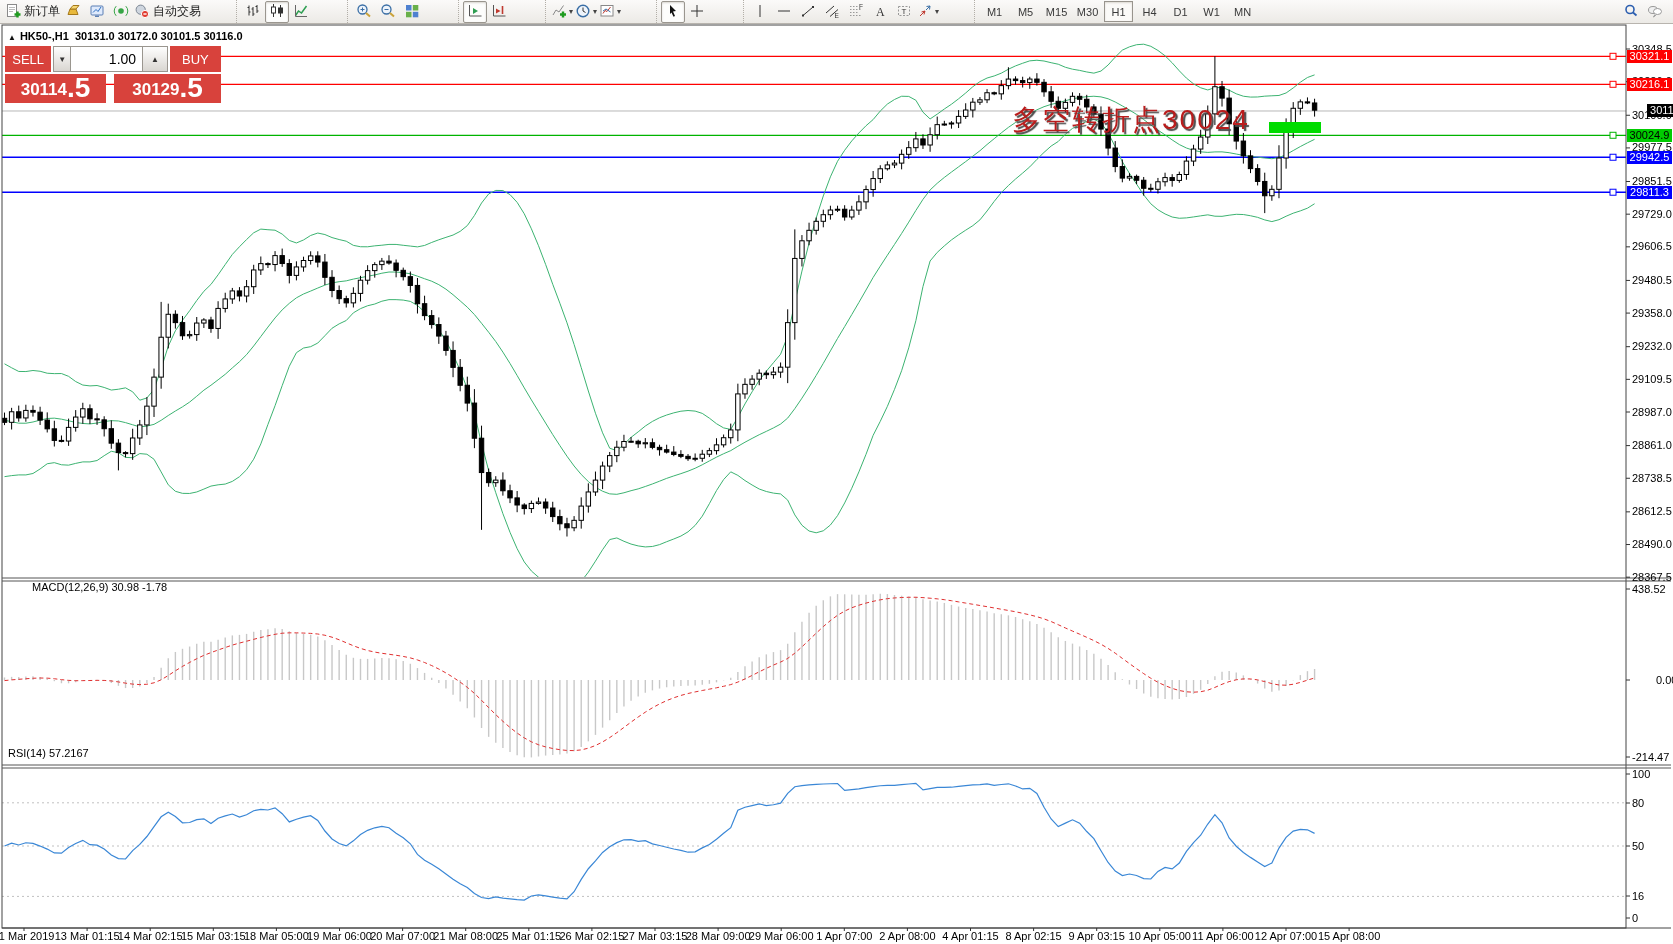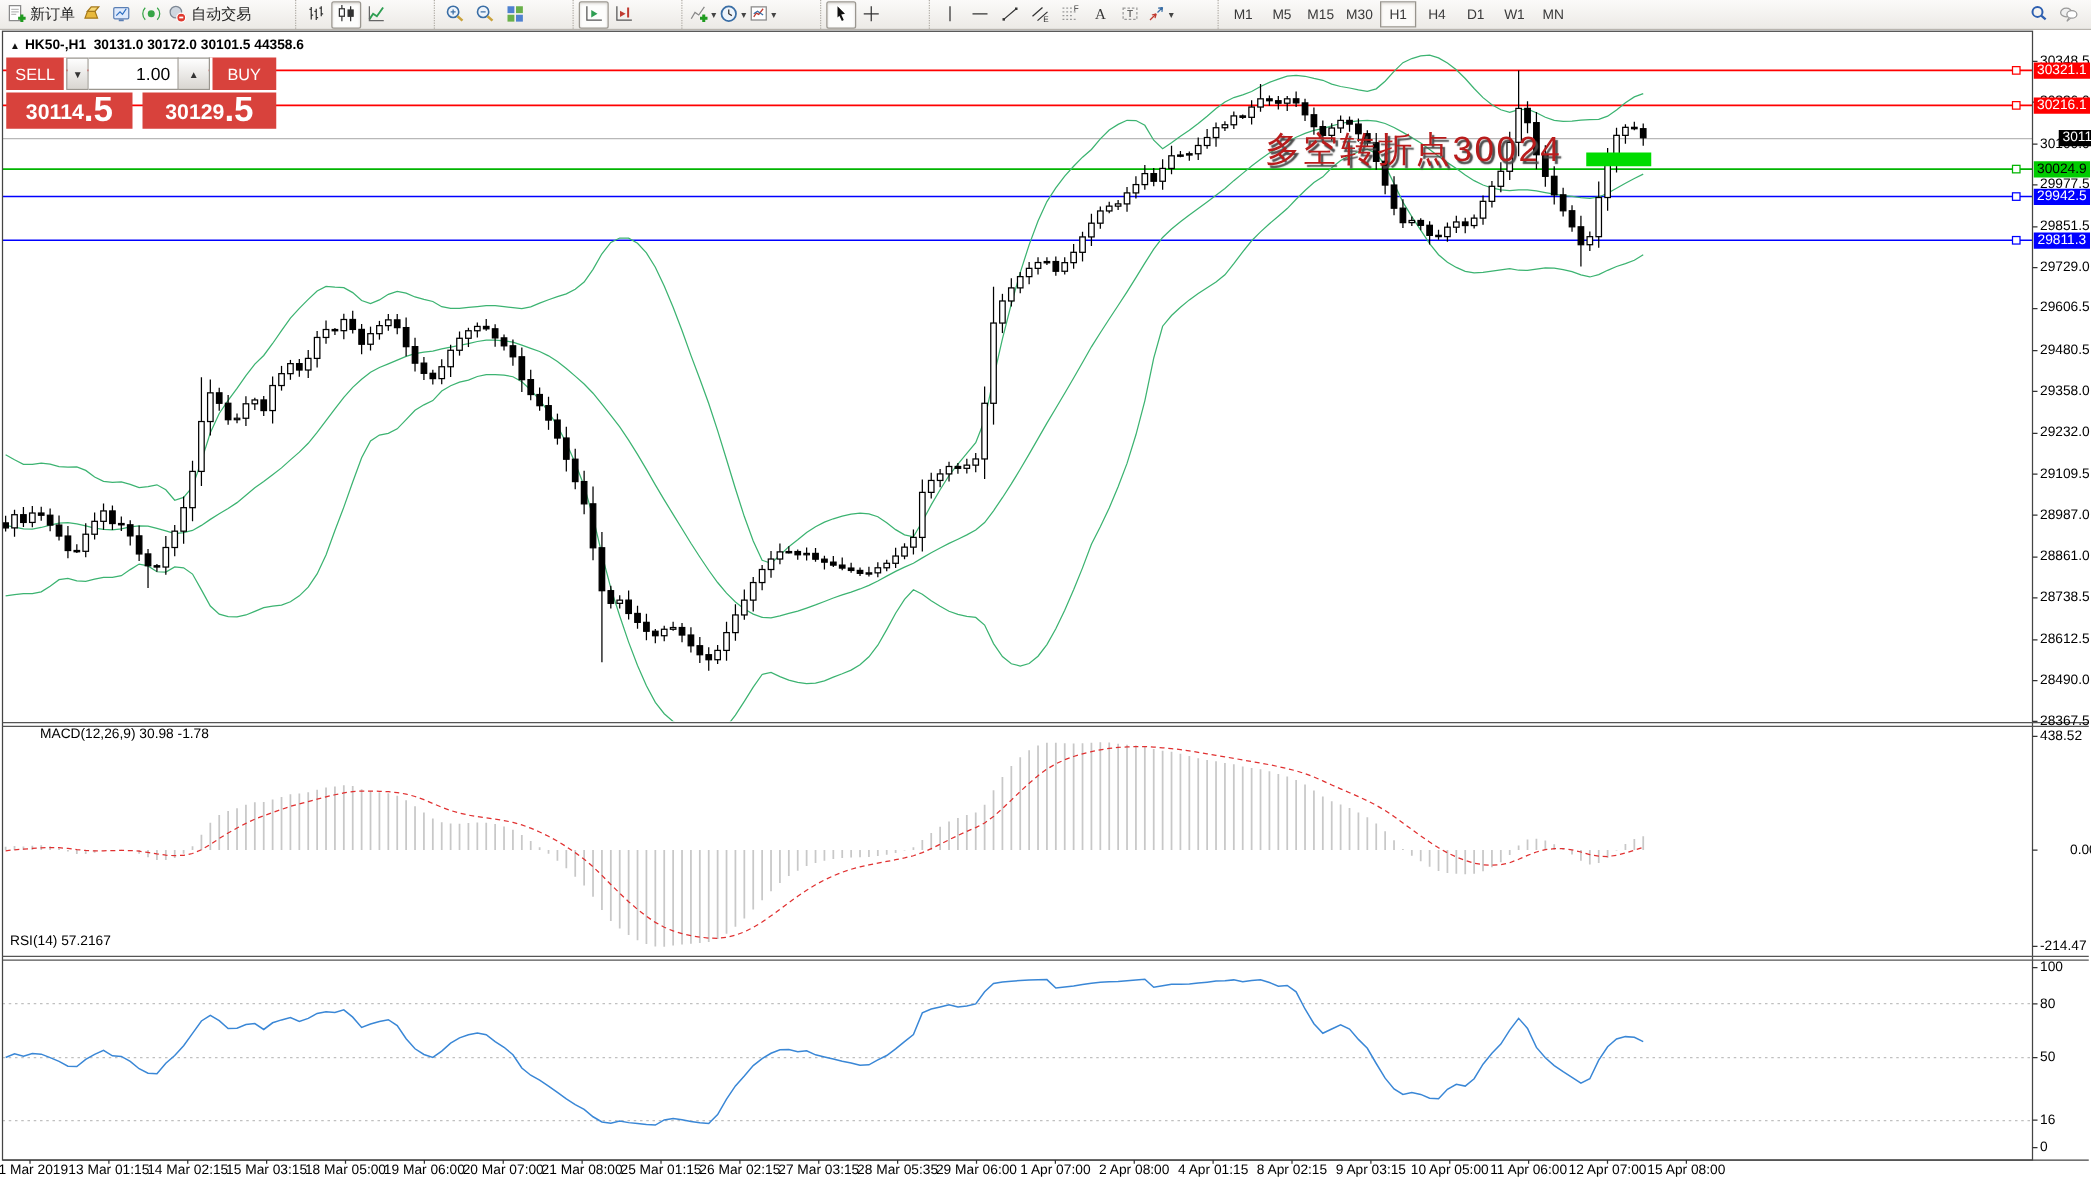--- a/index.html
+++ b/index.html
@@ -914,21 +914,21 @@
     <rect x="1610" y="53.30549778702113" width="6" height="6" fill="#fff" stroke="#FF0000"></rect>
     <rect x="1610" y="81.30101850370646" width="6" height="6" fill="#fff" stroke="#FF0000"></rect>
     <rect x="1610" y="132.27952860875553" width="6" height="6" fill="#fff" stroke="#00B400"></rect>
     <rect x="1610" y="154.2493467711833" width="6" height="6" fill="#fff" stroke="#0000FF"></rect>
     <rect x="1610" y="189.23041646669887" width="6" height="6" fill="#fff" stroke="#0000FF"></rect>
   </svg>
 
 <div id="overlay">
   <div class="syminfo">
     <span class="tri">▲</span><span>HK50-,H1</span>&nbsp;
-    <span>30131.0 30172.0 30101.5 44358.6</span>
+    <span>30131.0 30172.0 30101.5 30116.0</span>
   </div>
 
   <div class="tpanel">
     <div class="trow">
       <div class="btn sell">SELL</div>
       <div class="spin dn">
           <span>▼</span>
         </div>
       <input class="vol" value="1.00" style="">
       <div class="spin up">
@@ -984,21 +984,21 @@
       <div class="xlab" style="left: 87.1px; top: 930px;">13 Mar 01:15</div>
       <div class="xlab" style="left: 150.2px; top: 930px;">14 Mar 02:15</div>
       <div class="xlab" style="left: 213.3px; top: 930px;">15 Mar 03:15</div>
       <div class="xlab" style="left: 276.4px; top: 930px;">18 Mar 05:00</div>
       <div class="xlab" style="left: 339.5px; top: 930px;">19 Mar 06:00</div>
       <div class="xlab" style="left: 402.6px; top: 930px;">20 Mar 07:00</div>
       <div class="xlab" style="left: 465.7px; top: 930px;">21 Mar 08:00</div>
       <div class="xlab" style="left: 528.8px; top: 930px;">25 Mar 01:15</div>
       <div class="xlab" style="left: 591.9px; top: 930px;">26 Mar 02:15</div>
       <div class="xlab" style="left: 655px; top: 930px;">27 Mar 03:15</div>
-      <div class="xlab" style="left: 718.1px; top: 930px;">28 Mar 05:35</div>
+      <div class="xlab" style="left: 718.1px; top: 930px;">28 Mar 09:00</div>
       <div class="xlab" style="left: 781.2px; top: 930px;">29 Mar 06:00</div>
       <div class="xlab" style="left: 844.3px; top: 930px;">1 Apr 07:00</div>
       <div class="xlab" style="left: 907.4px; top: 930px;">2 Apr 08:00</div>
       <div class="xlab" style="left: 970.5px; top: 930px;">4 Apr 01:15</div>
       <div class="xlab" style="left: 1033.6px; top: 930px;">8 Apr 02:15</div>
       <div class="xlab" style="left: 1096.7px; top: 930px;">9 Apr 03:15</div>
       <div class="xlab" style="left: 1159.8px; top: 930px;">10 Apr 05:00</div>
       <div class="xlab" style="left: 1222.9px; top: 930px;">11 Apr 06:00</div>
       <div class="xlab" style="left: 1286px; top: 930px;">12 Apr 07:00</div>
       <div class="xlab" style="left: 1349.1px; top: 930px;">15 Apr 08:00</div>

